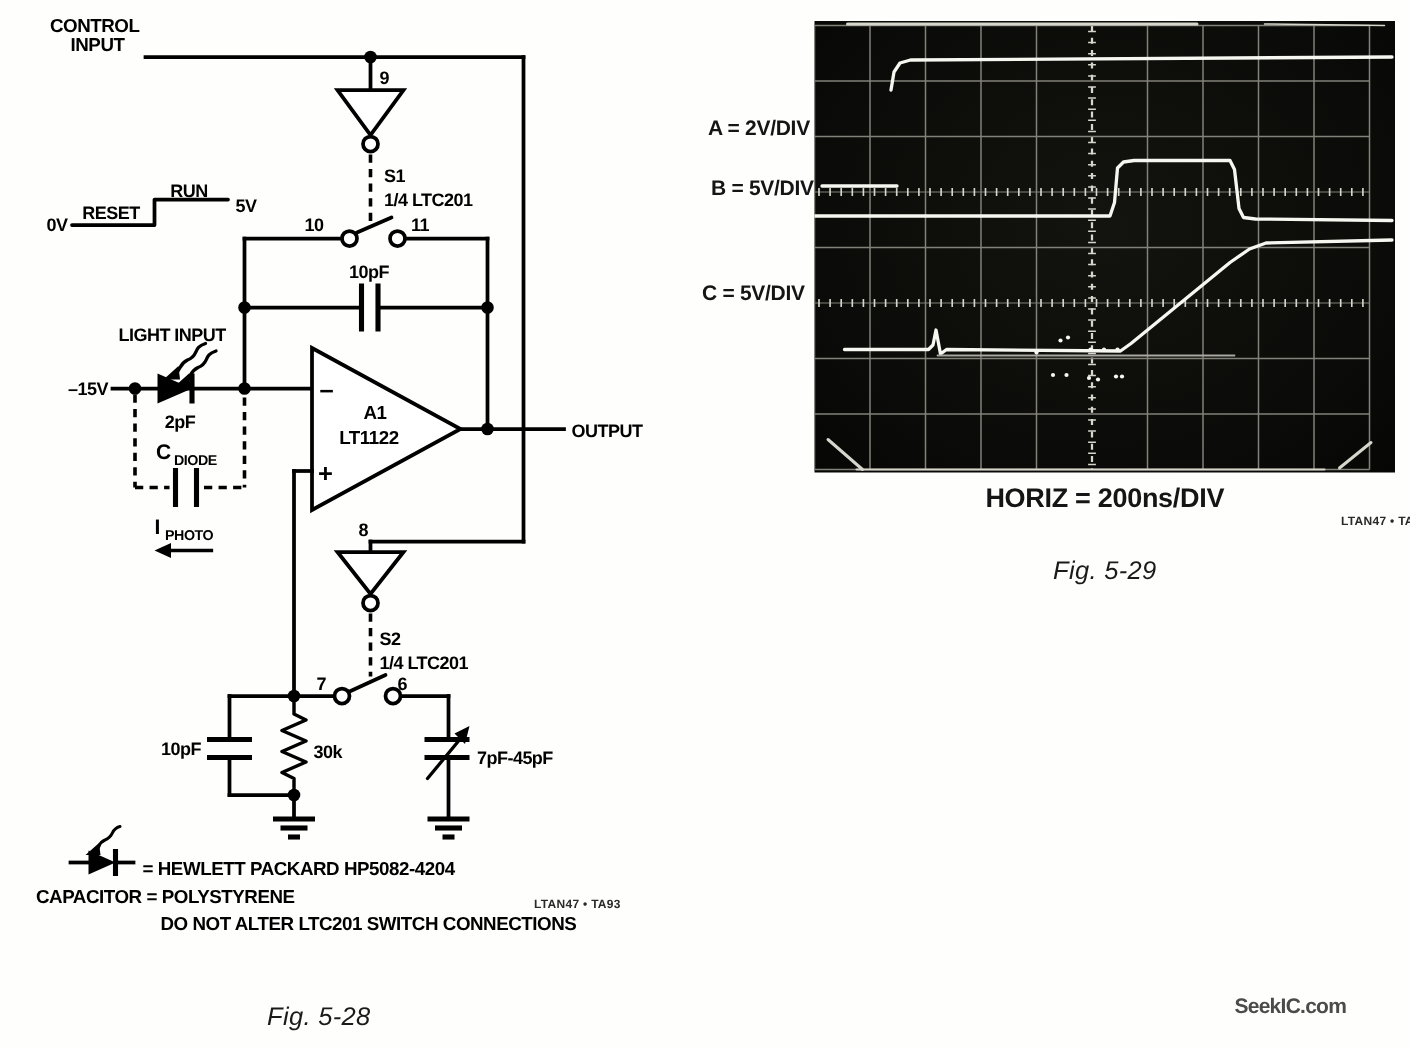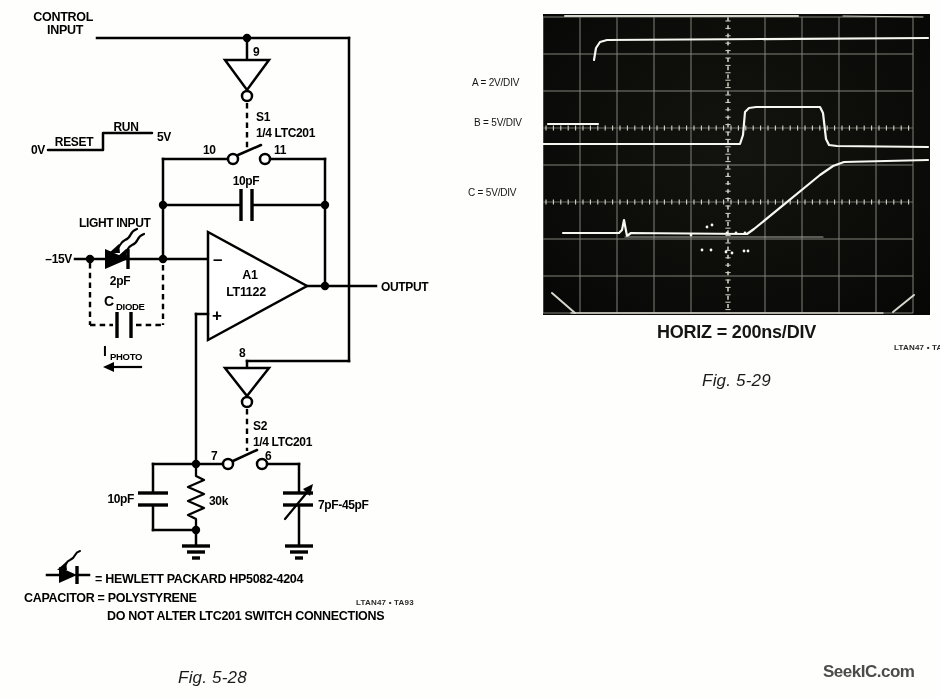--- a/index.html
+++ b/index.html
@@ -1,23 +1,23 @@
 <!DOCTYPE html>
 <html><head>
 <meta charset="utf-8">
 <style>
   html,body{margin:0;padding:0;}
   body{width:940px;height:698px;position:relative;background:#fefefd;
        font-family:"Liberation Sans",sans-serif;overflow:hidden;}
   .abs{position:absolute;}
-  .chlabel{font-weight:normal;font-size:10px;color:#151515;letter-spacing:-0.2px;white-space:nowrap;}
+  .chlabel{font-weight:bold;font-size:14px;color:#151515;letter-spacing:-0.2px;white-space:nowrap;}
   .horiz{font-weight:bold;font-size:18px;color:#151515;text-align:center;letter-spacing:-0.2px;}
   .caption{font-size:17px;color:#1a1a1a;text-align:center;letter-spacing:0.2px;font-style:italic;}
   .credit{font-weight:bold;font-size:8px;color:#2a2a2a;letter-spacing:0.2px;white-space:nowrap;}
-  .watermark{font-weight:bold;font-size:17px;color:#4b4b4b;letter-spacing:-0.5px;}
+  .watermark{font-weight:bold;font-size:14px;color:#4b4b4b;letter-spacing:-0.5px;}
   .scope{background:radial-gradient(ellipse at 50% 45%, #13130f 0%, #0a0a08 75%, #060605 100%);}
   svg text{fill:#000;}
   .t12{font-family:"Liberation Sans",sans-serif;font-weight:bold;font-size:12px;letter-spacing:-0.35px;}
   .t125{font-family:"Liberation Sans",sans-serif;font-weight:bold;font-size:12.5px;letter-spacing:-0.3px;}
   .t14{font-family:"Liberation Sans",sans-serif;font-weight:bold;font-size:14px;letter-spacing:-0.3px;}
   .t95{font-family:"Liberation Sans",sans-serif;font-weight:bold;font-size:9.5px;letter-spacing:-0.3px;}
   .sign{font-family:"Liberation Sans",sans-serif;font-weight:bold;font-size:17px;}
   .wire{stroke:#000;stroke-width:2.5;fill:none;stroke-linecap:square;}
   .wireR{stroke:#000;stroke-width:2.5;fill:none;stroke-linecap:round;stroke-linejoin:round;}
   .plate{stroke:#000;stroke-width:3.4;fill:none;stroke-linecap:butt;}

